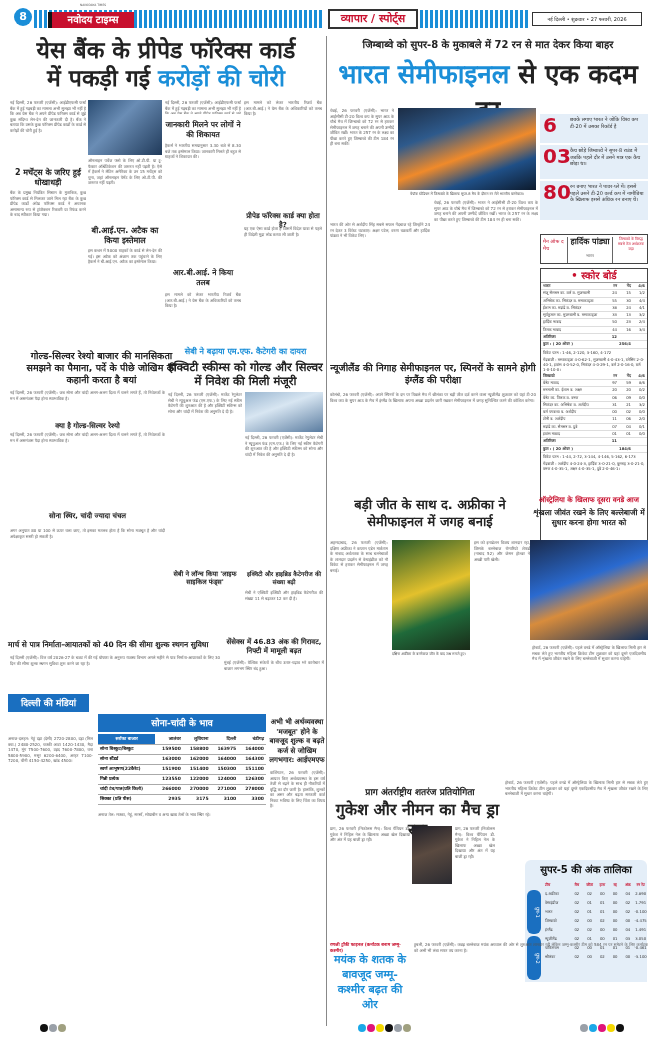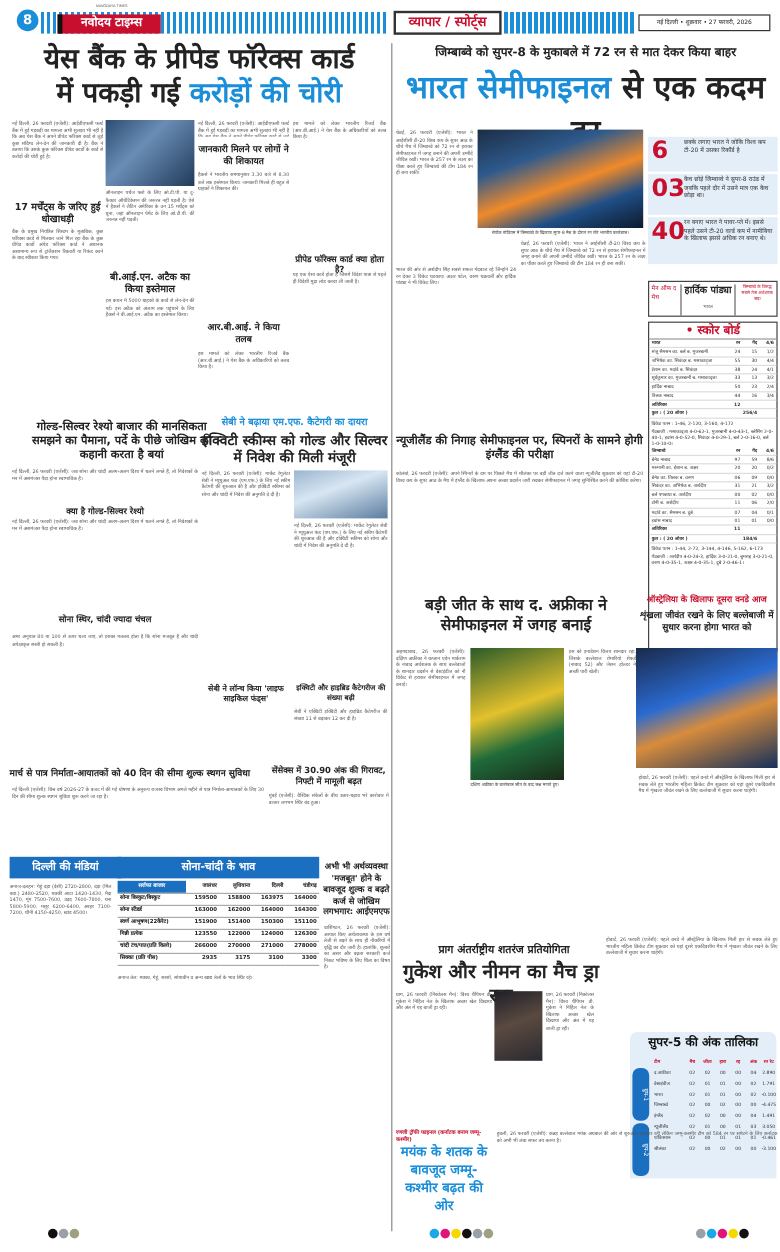--- a/index.html
+++ b/index.html
@@ -57,21 +57,21 @@
 <div class="logo">नवोदय टाइम्स</div>
 <div class="hdr-bar" style="left:420px;width:110px"></div>
 <div class="section-tab">व्यापार / स्पोर्ट्स</div>
 <div class="dateline">नई दिल्ली • शुक्रवार • 27 फरवरी, 2026</div>
 
 <div class="abs h1" style="left:8px;top:36px;width:316px;font-size:23px;line-height:28px">
   <div>येस बैंक के प्रीपेड फॉरेक्स कार्ड</div>
   <div><span>में पकड़ी गई </span><span class="blue">करोड़ों की चोरी</span></div>
 </div>
 <div class="abs txt" style="left:10px;top:100px;width:76px;height:66px">नई दिल्ली, 26 फरवरी (एजेंसी): आईडीएफसी फर्स्ट बैंक में हुई गड़बड़ी का मामला अभी सुलझा भी नहीं है कि अब येस बैंक ने अपने प्रीपेड फॉरेक्स कार्ड से जुड़े कुछ संदिग्ध लेन-देन की जानकारी दी है। बैंक ने बताया कि उसके कुछ फॉरेक्स प्रीपेड कार्डों के कार्ड से करोड़ों की चोरी हुई है।</div>
-<div class="abs h1" style="left:8px;top:168px;width:80px;font-size:8px;line-height:10px">17 मर्चेंट्स के जरिए हुई धोखाधड़ी</div>
+<div class="abs h1" style="left:8px;top:168px;width:80px;font-size:8px;line-height:10px">2 मर्चेंट्स के जरिए हुई धोखाधड़ी</div>
 <div class="abs txt" style="left:10px;top:190px;width:76px;height:130px">बैंक के प्रमुख नियंत्रित सिस्टम के मुताबिक, कुछ फॉरेक्स कार्ड से मिलकर जाने मिल रहा बैंक के कुछ प्रीपेड कार्डो अंपेड फॉरेक्स कार्ड ने अचानक असामान्य रूप से ट्रांजैक्शन रिकवरी या रिफंड करने के बाद स्वीकार किया गया।</div>
 <div class="photo" style="left:88px;top:100px;width:74px;height:55px"></div>
 <div class="abs txt" style="left:88px;top:158px;width:74px;height:65px">ऑनलाइन पर्चेज फ्लो के लिए ओ.टी.पी. या टू-फैक्टर ऑथेंटिकेशन की जरूरत नहीं पड़ती है। ऐसे में हैकर्स ने लैटिन अमेरिका के उन 15 मर्चेंट्स को चुना, जहां ऑनलाइन पेमेंट के लिए ओ.टी.पी. की जरूरत नहीं पड़ती।</div>
 <div class="abs h1" style="left:88px;top:226px;width:74px;font-size:8px;line-height:10px">बी.आई.एन. अटैक का किया इस्तेमाल</div>
 <div class="abs txt" style="left:88px;top:248px;width:74px;height:75px">इस कथन में 5000 ग्राहकों के कार्ड से लेन-देन की गई। इस अटैक को अंजाम तक पहुंचाने के लिए हैकर्स ने बी.आई.एन. अटैक का इस्तेमाल किया।</div>
 <div class="abs txt" style="left:165px;top:100px;width:76px;height:14px">नई दिल्ली, 26 फरवरी (एजेंसी): आईडीएफसी फर्स्ट बैंक में हुई गड़बड़ी का मामला अभी सुलझा भी नहीं है कि अब येस बैंक ने अपने प्रीपेड फॉरेक्स कार्ड से जुड़े कुछ संदिग्ध लेन-देन की जानकारी दी है। बैंक ने बताया कि उसके कुछ फॉरेक्स प्रीपेड कार्डों के कार्ड से करोड़ों की चोरी हुई है।</div>
 <div class="abs h1" style="left:165px;top:120px;width:76px;font-size:7.5px;line-height:10px">जानकारी मिलने पर लोगों ने की शिकायत</div>
 <div class="abs txt" style="left:165px;top:143px;width:76px;height:125px">हैकर्स ने भारतीय समयानुसार 3.30 बजे से 8.30 बजे तक इस्तेमाल किया। जानकारी मिलते ही बहुत से ग्राहकों ने शिकायत की।</div>
 <div class="abs h1" style="left:165px;top:268px;width:76px;font-size:7.5px;line-height:10px">आर.बी.आई. ने किया तलब</div>
 <div class="abs txt" style="left:165px;top:292px;width:76px;height:30px">इस मामले को लेकर भारतीय रिजर्व बैंक (आर.बी.आई.) ने येस बैंक के अधिकारियों को तलब किया है।</div>
@@ -90,24 +90,24 @@
 <div class="abs h1" style="left:168px;top:360px;width:155px;font-size:11.5px;line-height:14px">इक्विटी स्कीम्स को गोल्ड और सिल्वर में निवेश की मिली मंजूरी</div>
 <div class="abs txt" style="left:168px;top:392px;width:74px;height:180px">नई दिल्ली, 26 फरवरी (एजेंसी): मार्केट रेगुलेटर सेबी ने म्यूचुअल फंड (एम.एफ.) के लिए नई स्कीम कैटेगरी की शुरुआत की है और इक्विटी स्कीम्स को सोना और चांदी में निवेश की अनुमति दे दी है।</div>
 <div class="photo photo-sebi" style="left:245px;top:392px;width:78px;height:40px"></div>
 <div class="abs txt" style="left:245px;top:435px;width:78px;height:90px">नई दिल्ली, 26 फरवरी (एजेंसी): मार्केट रेगुलेटर सेबी ने म्यूचुअल फंड (एम.एफ.) के लिए नई स्कीम कैटेगरी की शुरुआत की है और इक्विटी स्कीम्स को सोना और चांदी में निवेश की अनुमति दे दी है।</div>
 <div class="abs h1" style="left:168px;top:570px;width:74px;font-size:6.5px;line-height:8px">सेबी ने लॉन्च किया 'लाइफ साइकिल फंड्स'</div>
 <div class="abs h1" style="left:245px;top:570px;width:78px;font-size:6px;line-height:8px">इक्विटी और हाइब्रिड कैटेगरीज की संख्या बढ़ी</div>
 <div class="abs txt" style="left:245px;top:590px;width:78px;height:50px">सेबी ने एक्विटी इक्विटी और हाइब्रिड कैटेगरीज की संख्या 11 से बढ़ाकर 12 कर दी है।</div>
 
 <div class="abs h1" style="left:8px;top:640px;width:215px;font-size:7.5px;text-align:left">मार्च से पात्र निर्माता-आयातकों को 40 दिन की सीमा शुल्क स्थगन सुविधा</div>
 <div class="abs txt" style="left:10px;top:655px;width:210px;height:24px">नई दिल्ली (एजेंसी): वित्त वर्ष 2026-27 के बजट में की गई घोषणा के अनुरूप राजस्व विभाग अगले महीने से पात्र निर्माता-आयातकों के लिए 30 दिन की सीमा शुल्क स्थगन सुविधा शुरू करने जा रहा है।</div>
-<div class="abs h1" style="left:222px;top:638px;width:104px;font-size:7px;line-height:9px">सेंसेक्स में 30.90 अंक की गिरावट, निफ्टी में मामूली बढ़त</div>
+<div class="abs h1" style="left:222px;top:638px;width:104px;font-size:7px;line-height:9px">सेंसेक्स में 46.83 अंक की गिरावट, निफ्टी में मामूली बढ़त</div>
 <div class="abs txt" style="left:224px;top:660px;width:100px;height:20px">मुंबई (एजेंसी): वैश्विक संकेतों के बीच उतार-चढ़ाव भरे कारोबार में बाजार लगभग स्थिर बंद हुआ।</div>
 
-<div class="box-head" style="left:8px;top:714px;width:93px">दिल्ली की मंडियां</div>
+<div class="box-head" style="left:8px;top:694px;width:81px">दिल्ली की मंडियां</div>
 <div class="abs txt" style="left:8px;top:736px;width:85px;height:290px">अनाज-दलहन: गेहूं दड़ा (देसी) 2720-2800, दड़ा (मिल क्वा.) 2480-2520, चक्की आटा 1420-1430, मैदा 1470, मूंग 7500-7600, उड़द 7600-7800, चना 5800-5900, मसूर 6200-6400, अरहर 7100-7200, चीनी 4150-4250, खांड 4500।</div>
 
 <div class="box-head" style="left:98px;top:714px;width:168px">सोना-चांदी के भाव</div>
 <table class="bul" style="left:98px;top:734px;width:168px">
   <tbody>
       <tr class="hd">
     <td>सर्राफा बाजार</td>
         <td>जालंधर</td>
         <td>लुधियाना</td>
         <td>दिल्ली</td>
@@ -174,21 +174,21 @@
 
 <div class="stat" style="top:114px;height:30px">
     <span class="num">6</span>
     <span class="desc">छक्के लगाए भारत ने जोकि विश्व कप टी-20 में उसका रिकॉर्ड है</span>
   </div>
 <div class="stat" style="top:145px;height:35px">
     <span class="num">03</span>
     <span class="desc">कैच छोड़े जिम्बाब्वे ने सुपर-8 राउंड में जबकि पहले दौर में उसने मात्र एक कैच छोड़ा था।</span>
   </div>
 <div class="stat" style="top:181px;height:40px">
-    <span class="num">40</span>
+    <span class="num">80</span>
     <span class="desc">रन बनाए भारत ने पावर-प्ले में। इससे पहले उसने टी-20 वर्ल्ड कप में नामीबिया के खिलाफ इससे अधिक रन बनाए थे।</span>
   </div>
 
 <div class="player-box">
   <div class="abs" style="left:2px;top:3px;width:22px;font-size:5px;color:#c8102e;line-height:7px">मैन ऑफ द मैच</div>
   <div class="abs" style="left:26px;top:2px;width:46px;font-size:8px;font-weight:bold;text-align:center;border-left:1px solid #666;border-right:1px solid #666;height:26px">हार्दिक पांड्या</div>
   <div class="abs" style="left:26px;top:18px;width:46px;font-size:4px;text-align:center;color:#555">भारत</div>
   <div class="abs" style="left:74px;top:2px;width:32px;font-size:3.6px;color:#c8102e;line-height:5px;text-align:center">जिम्बाब्वे के विरुद्ध सबसे तेज अर्धशतक जड़ा</div>
 </div>
 

